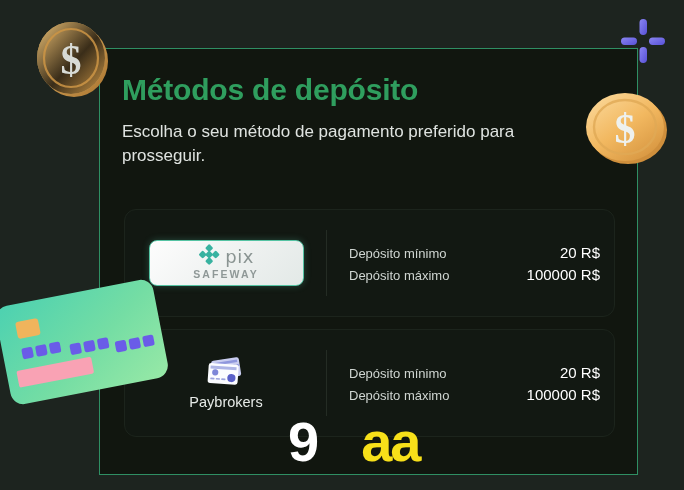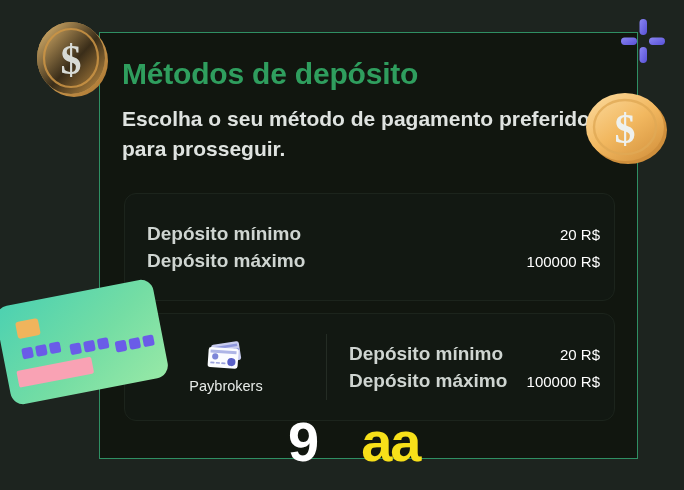--- a/index.html
+++ b/index.html
@@ -13,21 +13,21 @@
     font-family: "Liberation Sans", sans-serif;
     overflow: hidden;
     position: relative;
     -webkit-font-smoothing: antialiased;
   }
 
   
   #deposit-panel {
     position: absolute;
     left: 99px;
-    top: 32px;
+    top: 48px;
     width: 539px;
     height: 427px;
     background: #11160f;
     border: 1px solid #2f8f63;
     box-sizing: border-box;
     z-index: 2;
   }
 
   #panel-inner {
     position: absolute;
@@ -40,25 +40,25 @@
     color: #2f9e5e;
     font-size: 30px;
     font-weight: bold;
     letter-spacing: -0.2px;
     margin: 0 0 12px 0;
     line-height: 1.15;
   }
 
   #page-subtitle {
     color: #dfe3e0;
-    font-size: 21px;
+    font-size: 17px;
     line-height: 1.45;
     margin: 0;
     max-width: 470px;
-    font-weight: bold;
+    font-weight: normal;
   }
 
   
   #methods-list {
     position: absolute;
     left: 24px;
     top: 160px;
     right: 22px;
   }
 
@@ -151,22 +151,22 @@
   }
   .limit-row {
     display: flex;
     justify-content: space-between;
     align-items: baseline;
     margin-bottom: 5px;
   }
   .limit-row:last-child { margin-bottom: 0; justify-content: space-between; }
   .limit-label {
     color: #cfd5d1;
-    font-size: 19px;
-    font-weight: bold;
+    font-size: 13px;
+    font-weight: normal;
   }
   .limit-value {
     color: #ffffff;
     font-size: 15px;
     font-weight: normal;
     white-space: nowrap;
   }
 
   
   .deco { position: absolute; }
@@ -219,20 +219,39 @@
 <div id="deposit-panel">
   <div id="panel-inner">
 
     <h1 id="page-title">Métodos de depósito</h1>
 
     <p id="page-subtitle">Escolha o seu método de pagamento preferido para prosseguir.</p>
 
     <div id="methods-list">
 
       <div class="method-card">
+        <div class="method-brand">
+          <div class="pix-tile">
+            <div class="pix-logo-row">
+              <span>
+                <svg width="22" height="22" viewBox="0 0 24 24" aria-hidden="true">
+                  <g fill="#38b2a0">
+                    <rect x="9" y="1.2" width="6.4" height="6.4" rx="1.4" transform="rotate(45 12.2 4.4)"></rect>
+                    <rect x="9" y="15.4" width="6.4" height="6.4" rx="1.4" transform="rotate(45 12.2 18.6)"></rect>
+                    <rect x="1.9" y="8.3" width="6.4" height="6.4" rx="1.4" transform="rotate(45 5.1 11.5)"></rect>
+                    <rect x="16.1" y="8.3" width="6.4" height="6.4" rx="1.4" transform="rotate(45 19.3 11.5)"></rect>
+                    <rect x="9" y="8.3" width="6.4" height="6.4" rx="1.4" transform="rotate(45 12.2 11.5)"></rect>
+                  </g>
+                </svg>
+              </span>
+              <span class="pix-wordmark">pix</span>
+            </div>
+            <span class="pix-safeway">SAFEWAY</span>
+          </div>
+        </div>
         <div class="method-limits">
           <div class="limit-row">
             <span class="limit-label">Depósito mínimo</span>
             <span class="limit-value">20 R$</span>
           </div>
           <div class="limit-row">
             <span class="limit-label">Depósito máximo</span>
             <span class="limit-value">100000 R$</span>
           </div>
         </div>

